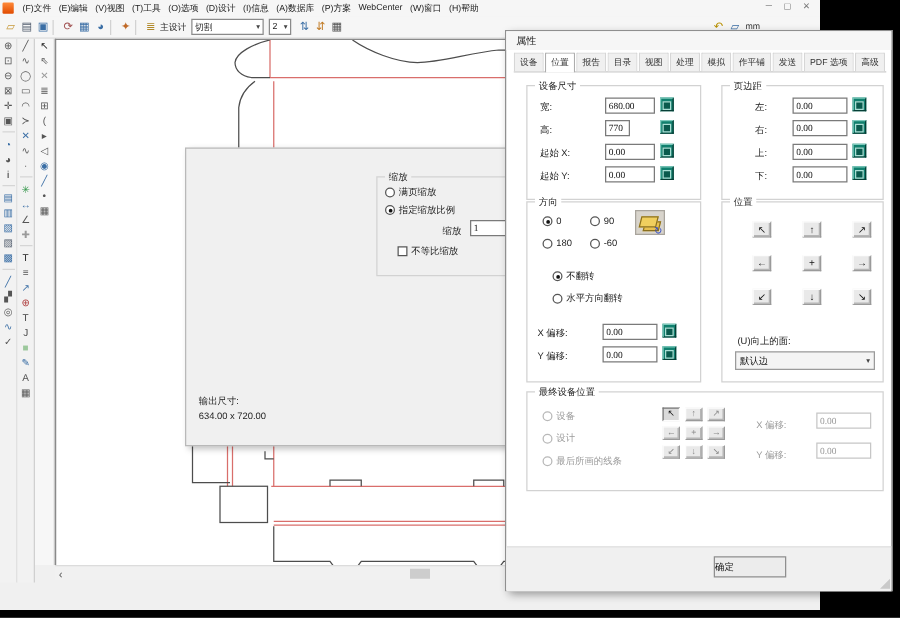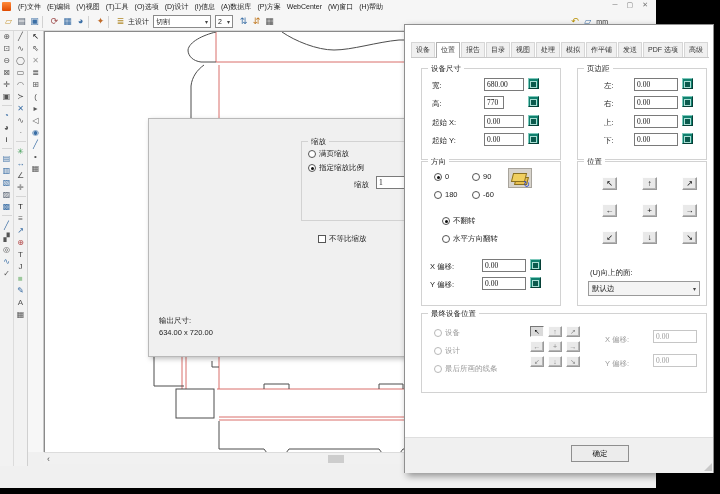--- a/index.html
+++ b/index.html
@@ -42,21 +42,21 @@
   #hscroll .thumb{position:absolute;left:284px;top:2px;width:16px;height:8px;background:#cdcdcd;}
   #statusbar{position:absolute;left:0;top:466px;width:656px;height:22px;background:#f0f0f0;border-top:1px solid #d4d4d4;line-height:21px;color:#222;font-size:7.5px;text-indent:-2px;}
 
   
   .grp{position:absolute;border:1px solid #d2d2d2;}
   .glabel{position:absolute;top:-5px;left:6px;padding:0 3px;font-size:7.5px;color:#222;}
   .radio{position:absolute;display:flex;align-items:center;gap:3px;font-size:7.5px;color:#222;}
   .rdot{width:8px;height:8px;border:1px solid #555;border-radius:50%;background:#fff;position:relative;flex:none;}
   .radio.sel .rdot::after{content:"";position:absolute;left:2px;top:2px;width:3px;height:3px;border-radius:50%;background:#111;}
   .radio.dis{color:#9a9a9a;} .radio.dis .rdot{border-color:#b8b8b8;}
-  .checkbox{position:absolute;display:flex;align-items:center;gap:3px;font-size:7.5px;margin-top:38px;}
+  .checkbox{position:absolute;display:flex;align-items:center;gap:3px;font-size:7.5px;}
   .cbox{width:8px;height:8px;border:1px solid #555;background:#fff;flex:none;}
   .fld{position:absolute;height:13px;border:1px solid #7a7a7a;background:#fff;font-size:7.5px;padding:0 2px;font-family:Liberation Serif, serif;color:#111;}
   .fld.dis{border-color:#c6c6c6;color:#9a9a9a;}
   .flabel{position:absolute;font-size:7.5px;color:#222;white-space:nowrap;}
   .flabel.dis{color:#9a9a9a;}
   .teal{position:absolute;width:11px;height:11px;background:#10806e;border:1px solid #063f36;border-top-color:#7ec9bc;border-left-color:#7ec9bc;}
   .teal::after{content:"";position:absolute;right:1px;top:2px;width:5px;height:5px;background:#0a5a4d;border:1px solid #a9ded4;}
 
   
   #dxf{position:absolute;left:148px;top:118px;width:272px;height:239px;background:#f0f0f0;border:1px solid #b9b9b9;box-shadow:2px 2px 5px rgba(0,0,0,.25);z-index:5;}
@@ -81,21 +81,21 @@
   #g-final .glabel{color:#222;}
   .posbtn{position:absolute;width:15px;height:13px;background:#e9e9e9;border:1px solid #9a9a9a;border-top-color:#fdfdfd;border-left-color:#fdfdfd;box-shadow:inset -1px -1px 0 #b5b5b5;font-size:8px;line-height:11px;text-align:center;color:#111;}
   .posbtn.mini{width:14px;height:11px;font-size:7px;line-height:9px;color:#8a8a8a;}
   .posbtn.pressed{background:#dadada;border-color:#fdfdfd;border-top-color:#777;border-left-color:#777;box-shadow:none;color:#111;}
   #dir-icon{position:absolute;left:86px;top:6px;width:24px;height:20px;background:#d8d4cc;border:1px solid #a8a49c;}
   #dir-icon .sheet{position:absolute;left:3px;top:4px;width:14px;height:9px;background:#f0cf5e;border:1px solid #8a7020;transform:skewX(-14deg);}
   #dir-icon .sheet2{position:absolute;left:6px;top:8px;width:13px;height:8px;background:#e8c050;border:1px solid #8a7020;transform:skewX(-14deg);}
   #dir-icon .rarrow{position:absolute;right:1px;bottom:-2px;color:#2a46c8;font-size:8px;}
   .ddown{position:absolute;height:15px;background:#f4f4f4;border:1px solid #9a9a9a;display:flex;align-items:center;justify-content:space-between;padding:0 3px;font-size:7.5px;}
   #bottombar{position:absolute;left:0;top:412px;width:308px;height:36px;background:#f0f0f0;border-top:1px solid #dfdfdf;}
-  #okbtn{position:absolute;left:166px;top:7px;width:58px;height:17px;background:#ececec;border:1px solid #8f8f8f;font-size:7.5px;text-align:center;line-height:15px;color:#111;}
+  #okbtn{position:absolute;left:166px;top:7px;width:58px;height:17px;background:#ececec;border:1px solid #8f8f8f;font-size:7.5px;line-height:15px;color:#111;}
   #grip{position:absolute;right:1px;bottom:1px;width:0;height:0;border-left:8px solid transparent;border-bottom:8px solid #c9c9c9;}
 </style>
 </head>
 <body>
 
 <div id="stage">
 
   <div id="appwin">
 
     <div id="menubar">
@@ -274,20 +274,21 @@
         <span class="cbox"></span>
           <span>不等比缩放</span>
       </div>
     </div>
 
     <div class="dline" style="left:10px;top:197px">输出尺寸:</div>
     <div class="dline" style="left:10px;top:209px">634.00 x 720.00</div>
   </div>
 
   <div id="props">
+    <div class="dtitle">属性</div>
 
     <div id="tabs">
       <span class="tab">设备</span>
       <span class="tab active">位置</span>
       <span class="tab">报告</span>
       <span class="tab">目录</span>
       <span class="tab">视图</span>
       <span class="tab">处理</span>
       <span class="tab">模拟</span>
       <span class="tab">作平铺</span>

